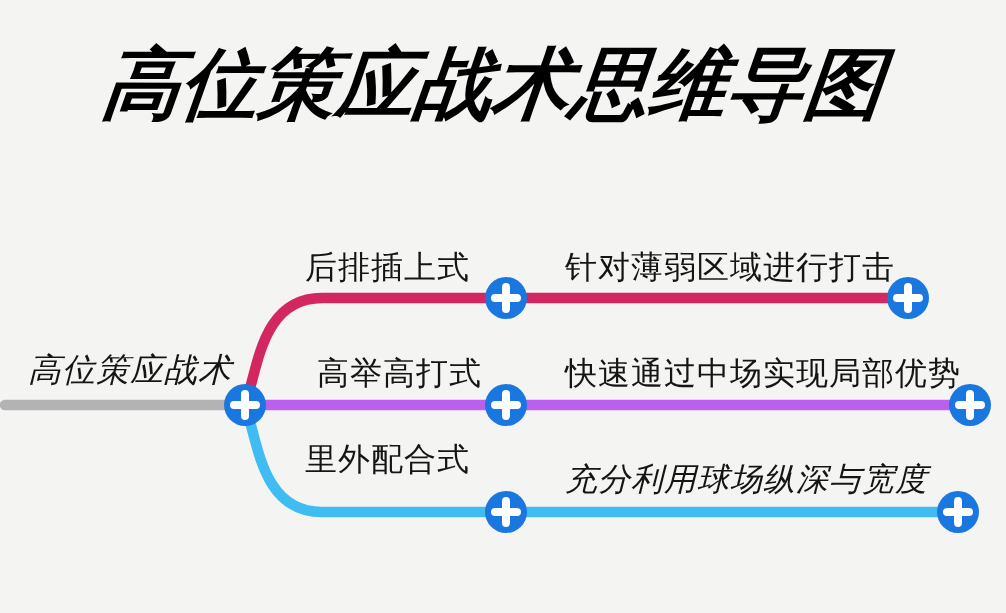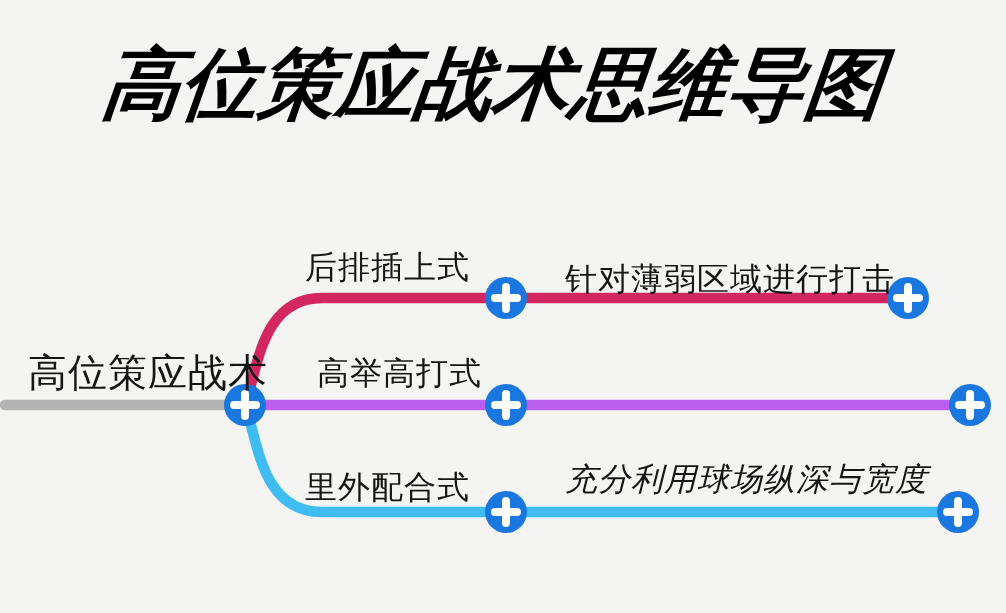--- a/index.html
+++ b/index.html
@@ -43,21 +43,21 @@
 
   .node-label {
     position: absolute;
     font-size: 32px;
     line-height: 1.1;
     color: #151515;
     white-space: nowrap;
     letter-spacing: 1px;
   }
 
-  .root-label { font-size: 39px; }
+  .root-label { font-size: 33px; font-style: italic; }
 
   .add-btn { cursor: pointer; }
 </style>
 </head>
 <body style="background: rgb(244, 244, 242);">
 
 <div class="stage">
 
   <div class="title">高位策应战术思维导图</div>
 
@@ -100,20 +100,21 @@
 
     <g class="add-btn" transform="translate(958,512)">
       <circle r="21" fill="#1a77e0"></circle>
       <path d="M -11 0 H 11 M 0 -11 V 11" stroke-width="8" stroke-linecap="round" fill="none" stroke="#ffffff"></path>
     </g>
   </svg>
 
   <div class="node-label root-label" style="left:28px; top:352px;">高位策应战术</div>
 
   <div class="node-label" style="left:305px; top:250px;">后排插上式</div>
-  <div class="node-label" style="left:565px; top:250px;margin-top:12px;">针对薄弱区域进行打击</div>
+  <div class="node-label" style="left:565px; top:250px;">针对薄弱区域进行打击</div>
 
   <div class="node-label" style="left:317px; top:356px;">高举高打式</div>
+  <div class="node-label" style="left:565px; top:356px;">快速通过中场实现局部优势</div>
 
-  <div class="node-label" style="left:305px; top:470px;">里外配合式</div>
+  <div class="node-label" style="left:305px; top:442px;">里外配合式</div>
   <div class="node-label" style="left:565px; top:462px;font-style:italic;">充分利用球场纵深与宽度</div>
 
 </div>
 
 </body></html>

